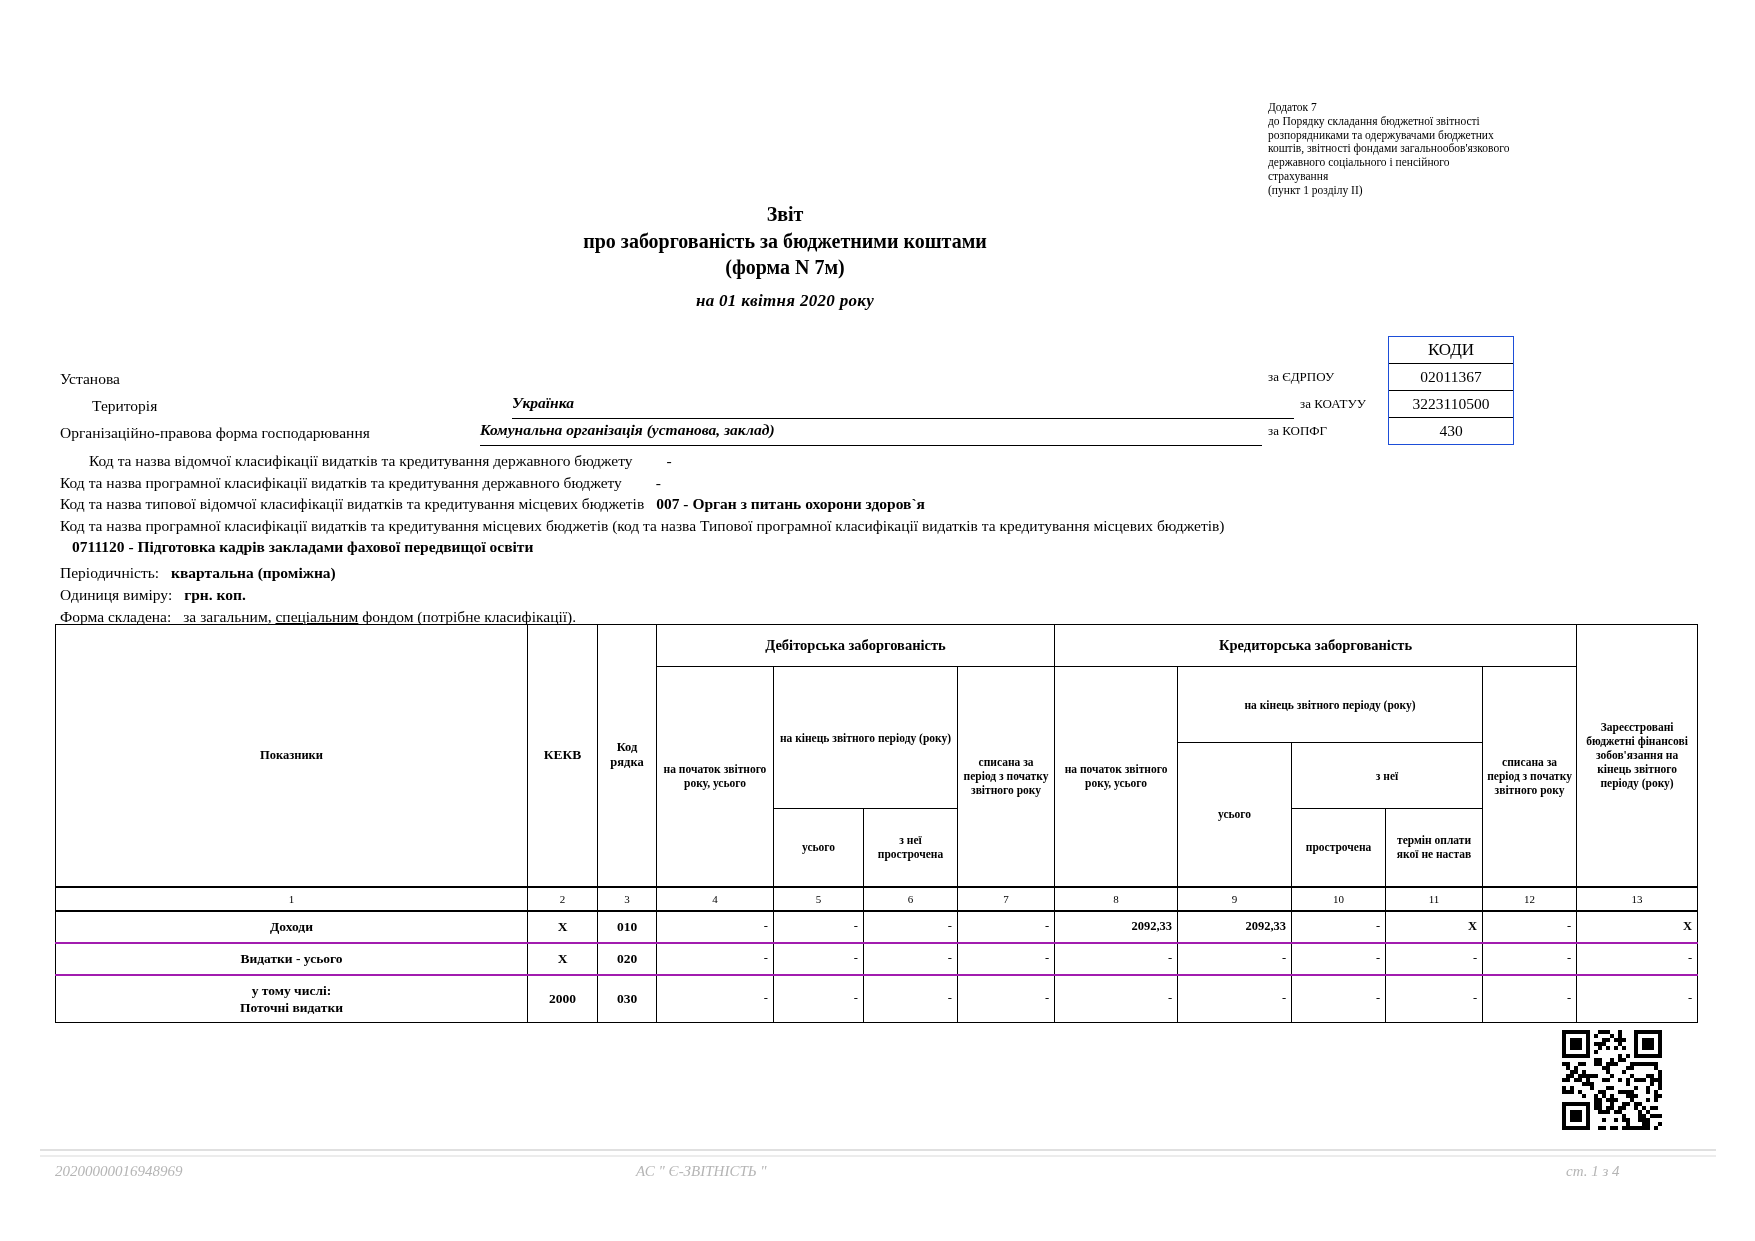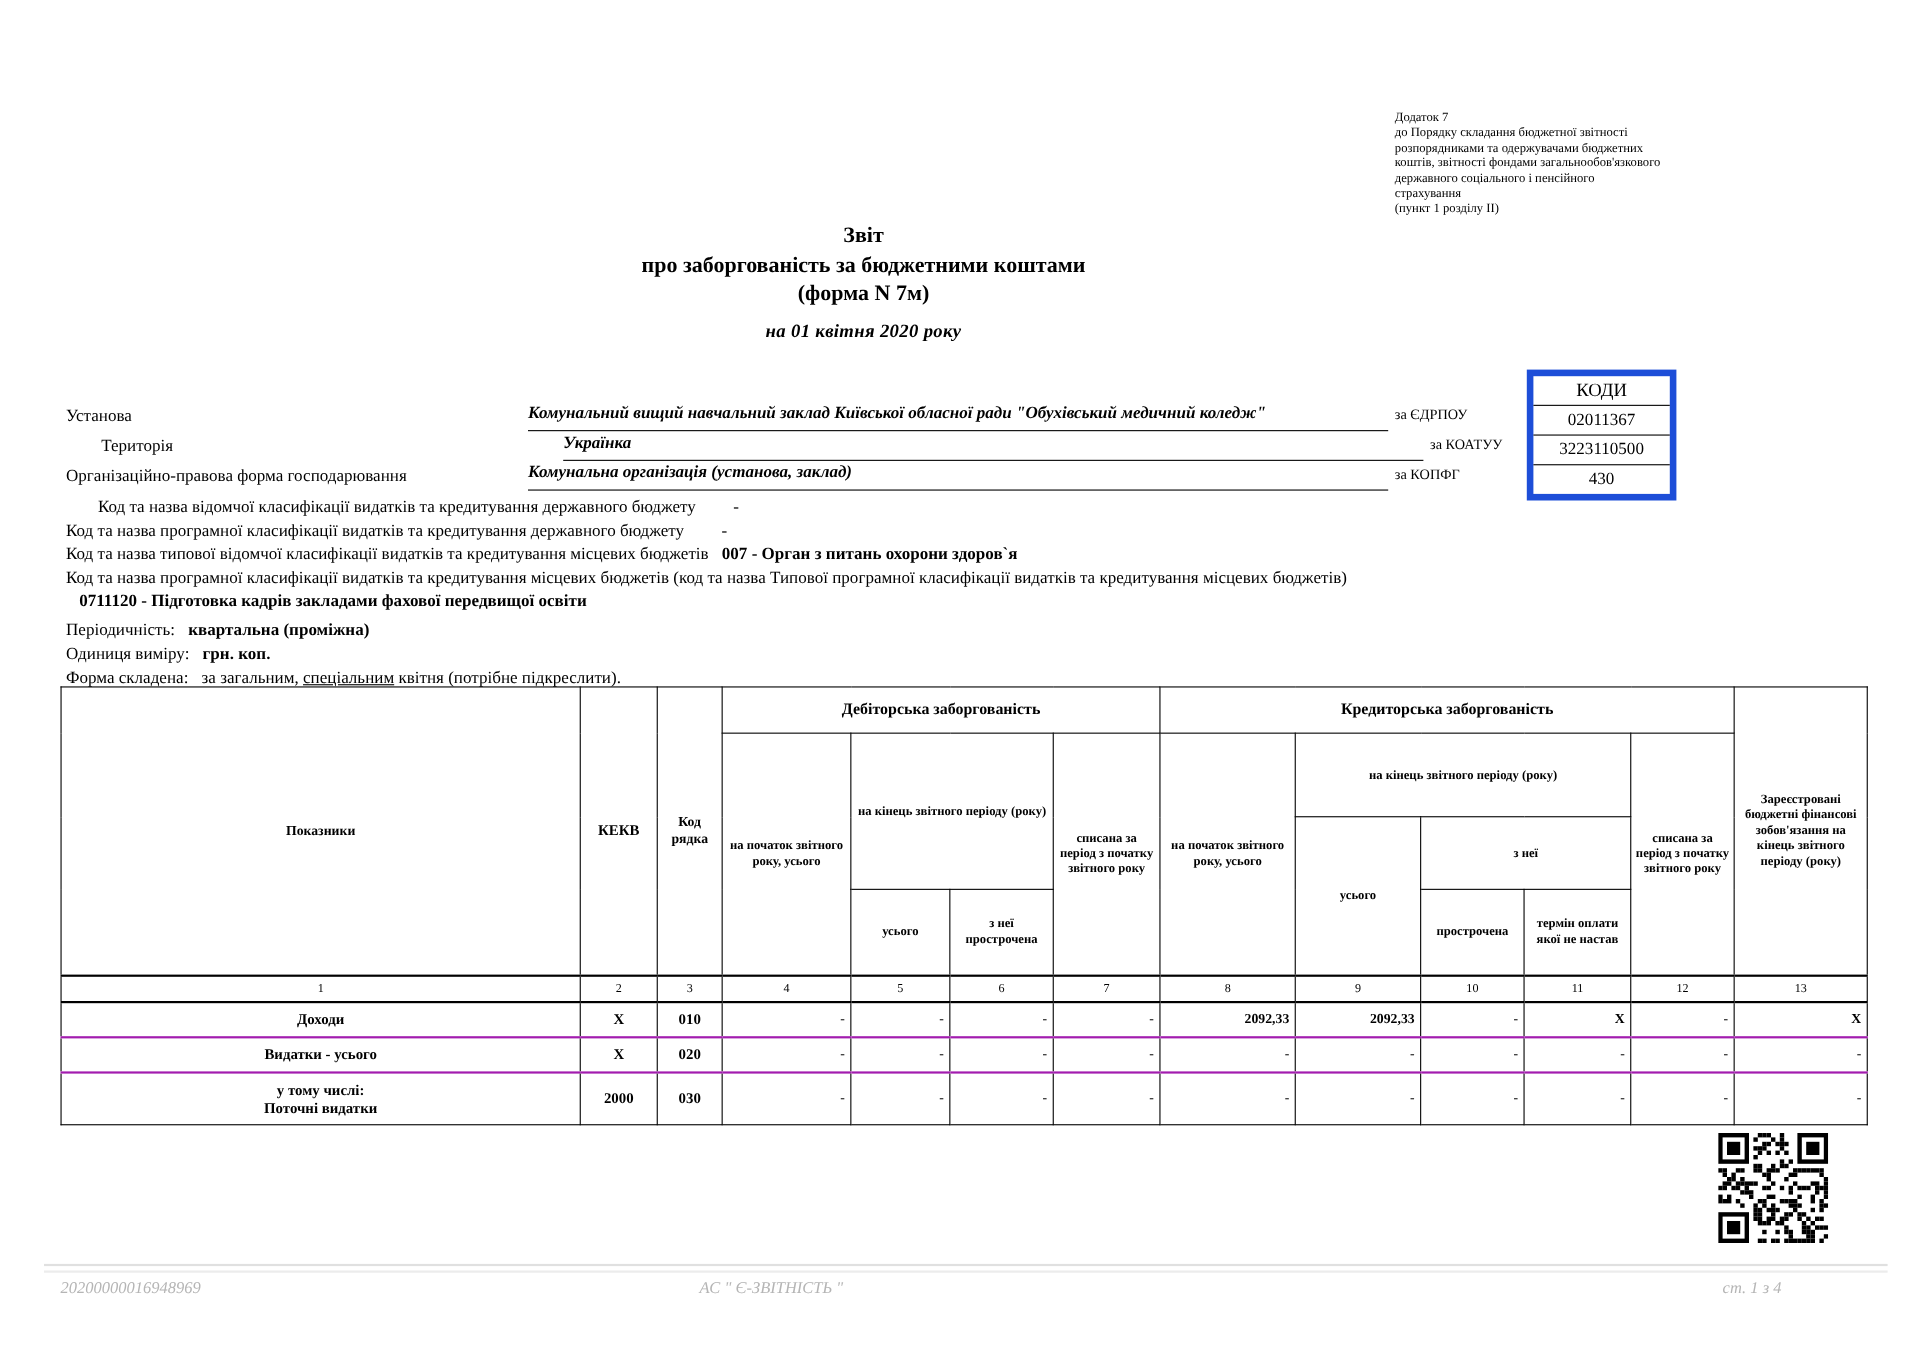--- a/index.html
+++ b/index.html
@@ -15,21 +15,21 @@
     text-align:center; font-weight:bold; font-size:20px; line-height:26.5px; }
   .date-line { font-style:italic; font-size:17px; margin-top:7px; letter-spacing:0.3px; }
   
   .frow { position:absolute; left:0; width:1483px; height:27px; }
   .frow .lbl { position:absolute; left:60px; top:3px; font-size:15.5px; }
   .frow .val { position:absolute; left:480px; top:0; width:782px; height:24px;
     border-bottom:1px solid #000; font-weight:bold; font-style:italic; font-size:15.5px; }
   .frow .code-lbl { position:absolute; left:1268px; top:2px; font-size:13px; }
   
   .codes-box { position:absolute; left:1388px; top:336px; width:124px;
-    border:6px solid #1d4ed8; text-align:center; }
+    border:1px solid #1d4ed8; text-align:center; }
   .codes-box > div { height:26px; line-height:26px; border-bottom:1px solid #000; }
   .codes-box > div:last-child { border-bottom:none; }
   .codes-title { font-size:17px; }
   .codes-val { font-size:15.5px; }
   
   .para { position:absolute; left:60px; width:1170px; font-size:15.5px; line-height:21px; }
   .para .bold { font-weight:bold; }
   .para .dash-gap { display:inline-block; width:34px; }
   .para .gap { display:inline-block; width:12px; }
   .underl { text-decoration:underline; }
@@ -82,21 +82,20 @@
 
   <div class="title-block">
     <div>Звіт</div>
     <div>про заборгованість за бюджетними коштами</div>
     <div>(форма N 7м)</div>
     <div class="date-line">на  01  квітня 2020 року</div>
   </div>
 
   <div class="frow" style="top:367px;">
     <span class="lbl">Установа</span>
-    <span class="val">Комунальний вищий навчальний заклад Київської обласної ради "Обухівський медичний коледж"</span>
     <span class="code-lbl">за ЄДРПОУ</span>
   </div>
   <div class="frow" style="top:394px;margin-left:32px;">
     <span class="lbl">Територія</span>
     <span class="val">Українка</span>
     <span class="code-lbl">за КОАТУУ</span>
   </div>
   <div class="frow" style="top:421px;">
     <span class="lbl">Організаційно-правова  форма  господарювання</span>
     <span class="val">Комунальна організація (установа, заклад)</span>
@@ -129,21 +128,21 @@
 
   <div class="para" style="top:584px;">
     <span>Одиниця виміру:</span><span class="gap"></span><span class="bold">грн. коп.</span>
   </div>
   <div class="para" style="top:562px;">
     <span>Періодичність:</span><span class="gap"></span><span class="bold">квартальна (проміжна)</span>
   </div>
   <div class="para" style="top:606px;">
     <span>Форма складена:</span><span class="gap"></span><span>за загальним,</span>
     <span class="underl">спеціальним</span>
-    <span>квітня  (потрібне підкреслити).</span>
+    <span>фондом  (потрібне класифікації).</span>
   </div>
 
   <table class="tbl">
     <colgroup>
       <col style="width:472px">
         <col style="width:70px">
         <col style="width:59px">
       <col style="width:117px">
         <col style="width:90px">
         <col style="width:94px">

